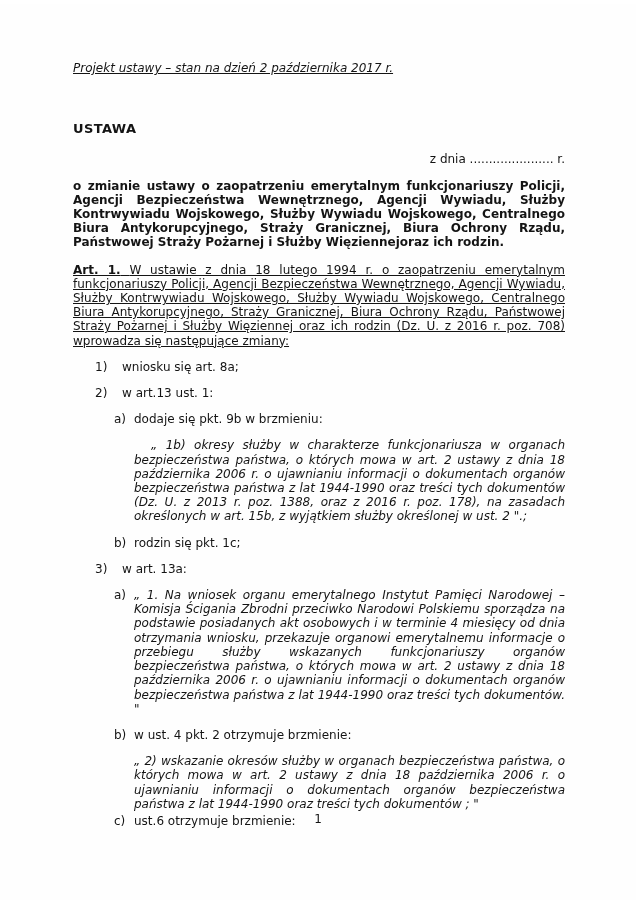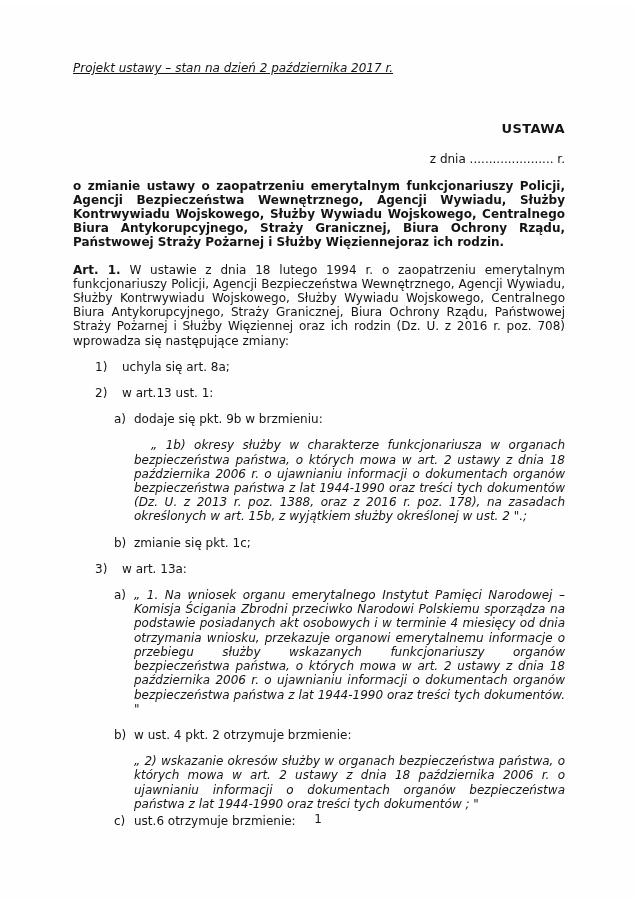--- a/index.html
+++ b/index.html
@@ -17,38 +17,39 @@
     overflow: hidden;
   }
   .content { padding: 57px 71px 0 73px; }
 
   .doc-header {
     font-style: italic;
     text-decoration: underline;
     font-size: 12px;
   }
   .doc-title {
-    text-align: right;
+    text-align: left;
     font-weight: bold;
     font-size: 13px;
     letter-spacing: 0.4px;
     margin-top: 47px;
   }
   .date-line {
     text-align: right;
     margin-top: 16px;
   }
   .subject {
     font-weight: bold;
     text-align: justify;
     margin-top: 12px;
   }
   .para {
     text-align: justify;
     margin-top: 13px;
+    text-decoration: underline;
   }
   .b { font-weight: bold; }
 
   .li1 {
     position: relative;
     padding-left: 49px;
     text-align: justify;
     margin-top: 12px;
   }
   .li1 > .lbl { position: absolute; left: 22px; top: 0; }
@@ -87,29 +88,29 @@
     <div class="doc-header">Projekt ustawy – stan na dzień  2 października  2017 r.</div>
 
     <div class="doc-title">USTAWA</div>
 
     <div class="date-line">z dnia ...................... r.</div>
 
     <div class="subject">o zmianie ustawy o zaopatrzeniu emerytalnym funkcjonariuszy Policji, Agencji Bezpieczeństwa Wewnętrznego, Agencji Wywiadu, Służby Kontrwywiadu Wojskowego, Służby Wywiadu Wojskowego, Centralnego Biura Antykorupcyjnego, Straży Granicznej, Biura Ochrony Rządu, Państwowej Straży Pożarnej i Służby Więziennejoraz ich rodzin.</div>
 
     <div class="para"><span class="b">Art. 1.</span> <span>W ustawie z dnia 18 lutego 1994 r. o zaopatrzeniu emerytalnym funkcjonariuszy Policji, Agencji Bezpieczeństwa Wewnętrznego, Agencji Wywiadu, Służby Kontrwywiadu Wojskowego, Służby Wywiadu Wojskowego, Centralnego Biura Antykorupcyjnego, Straży Granicznej, Biura Ochrony Rządu, Państwowej Straży Pożarnej i Służby Więziennej oraz ich rodzin (Dz. U. z 2016 r. poz. 708) wprowadza się następujące zmiany:</span></div>
 
-    <div class="li1"><span class="lbl">1)</span><span>uchyla się art. 8a;</span></div>
+    <div class="li1"><span class="lbl">1)</span><span>wniosku się art. 8a;</span></div>
 
     <div class="li1"><span class="lbl">2)</span><span>w art.13 ust. 1:</span></div>
 
     <div class="li2"><span class="lbl">a)</span><span>dodaje się pkt. 9b w brzmieniu:</span></div>
 
     <div class="quote first-indent">„  1b)  okresy służby w charakterze funkcjonariusza w organach bezpieczeństwa państwa, o których mowa w art. 2 ustawy z dnia 18 października 2006 r. o ujawnianiu informacji o dokumentach organów bezpieczeństwa państwa z lat 1944-1990 oraz treści tych dokumentów (Dz. U. z 2013 r. poz. 1388, oraz z 2016 r. poz. 178), na zasadach określonych w art. 15b, z wyjątkiem służby określonej w ust. 2 ".;</div>
 
-    <div class="li2"><span class="lbl">b)</span><span>zmianie się pkt. 1c;</span></div>
+    <div class="li2"><span class="lbl">b)</span><span>rodzin się pkt. 1c;</span></div>
 
     <div class="li1"><span class="lbl">3)</span><span>w art. 13a:</span></div>
 
     <div class="li2"><span class="lbl">a)</span></div>
 
     <div class="quote">„ 1. Na wniosek organu emerytalnego Instytut Pamięci Narodowej – Komisja Ścigania Zbrodni przeciwko Narodowi Polskiemu sporządza na podstawie posiadanych akt osobowych i w terminie 4 miesięcy od dnia otrzymania wniosku, przekazuje organowi emerytalnemu informacje o przebiegu służby wskazanych funkcjonariuszy organów bezpieczeństwa państwa, o których mowa w art. 2 ustawy z dnia 18 października 2006 r. o ujawnianiu informacji o dokumentach organów bezpieczeństwa państwa z lat 1944-1990 oraz treści tych dokumentów. "</div>
 
     <div class="li2"><span class="lbl">b)</span><span>w ust. 4 pkt. 2 otrzymuje brzmienie:</span></div>
 
     <div class="quote">„ 2) wskazanie okresów służby w organach bezpieczeństwa państwa, o których mowa w art. 2 ustawy z dnia 18 października 2006 r. o ujawnianiu informacji o dokumentach organów bezpieczeństwa państwa z lat 1944-1990 oraz treści tych dokumentów ; "</div>

